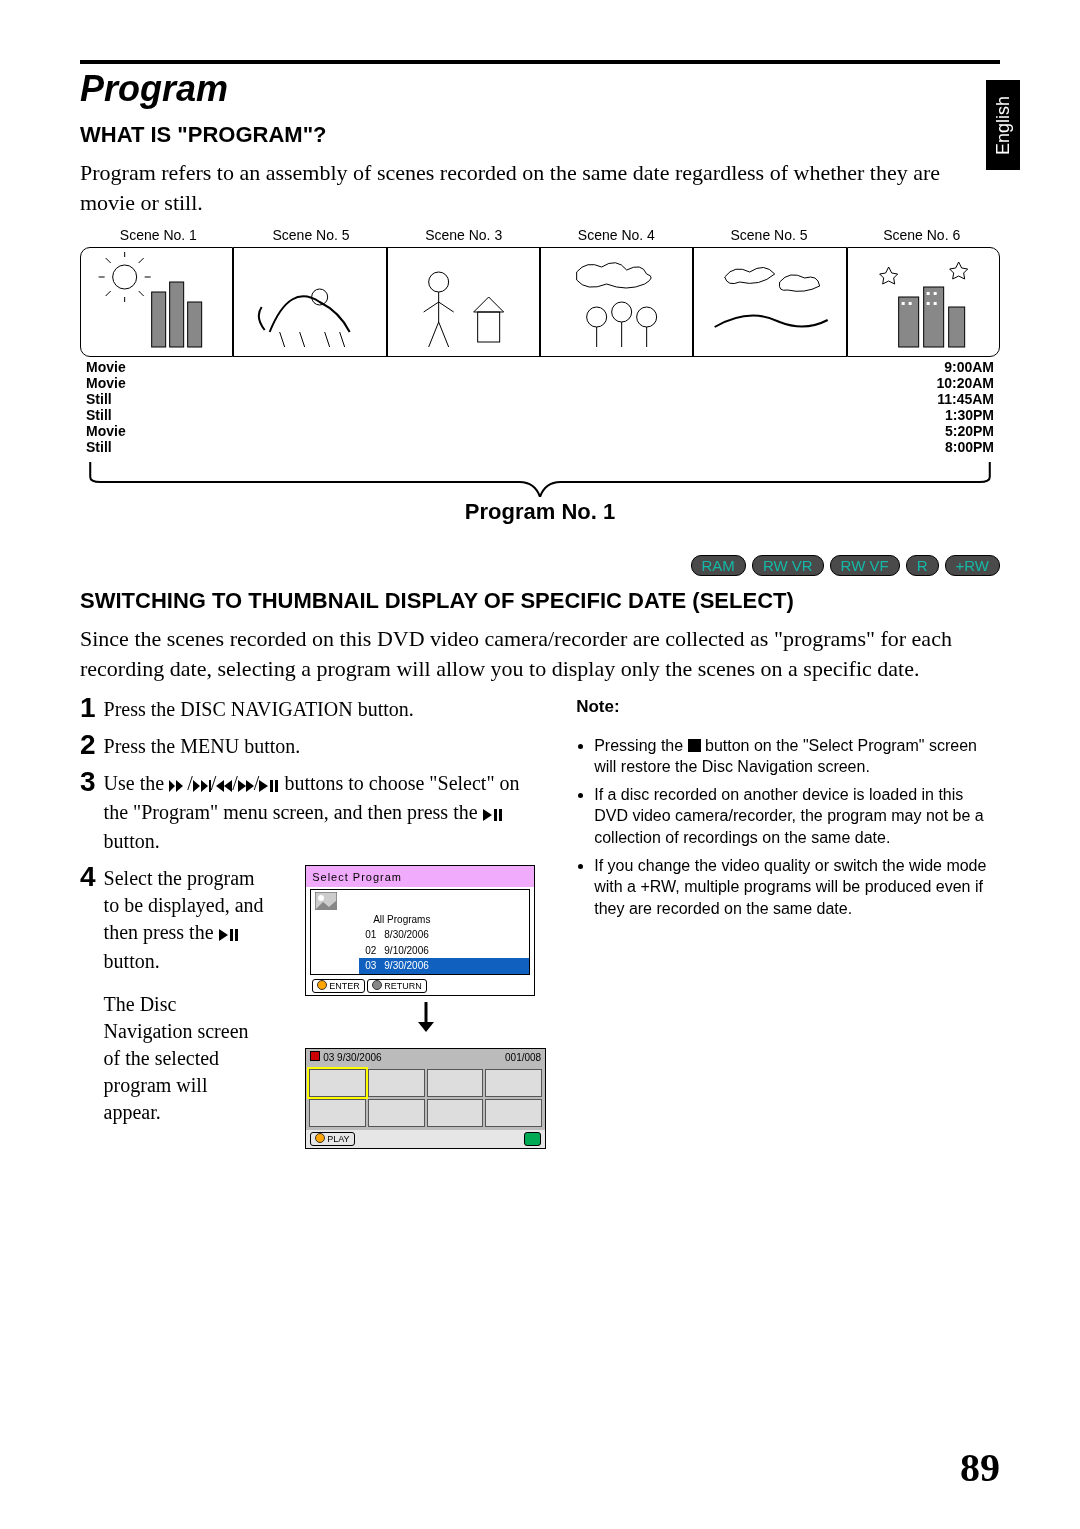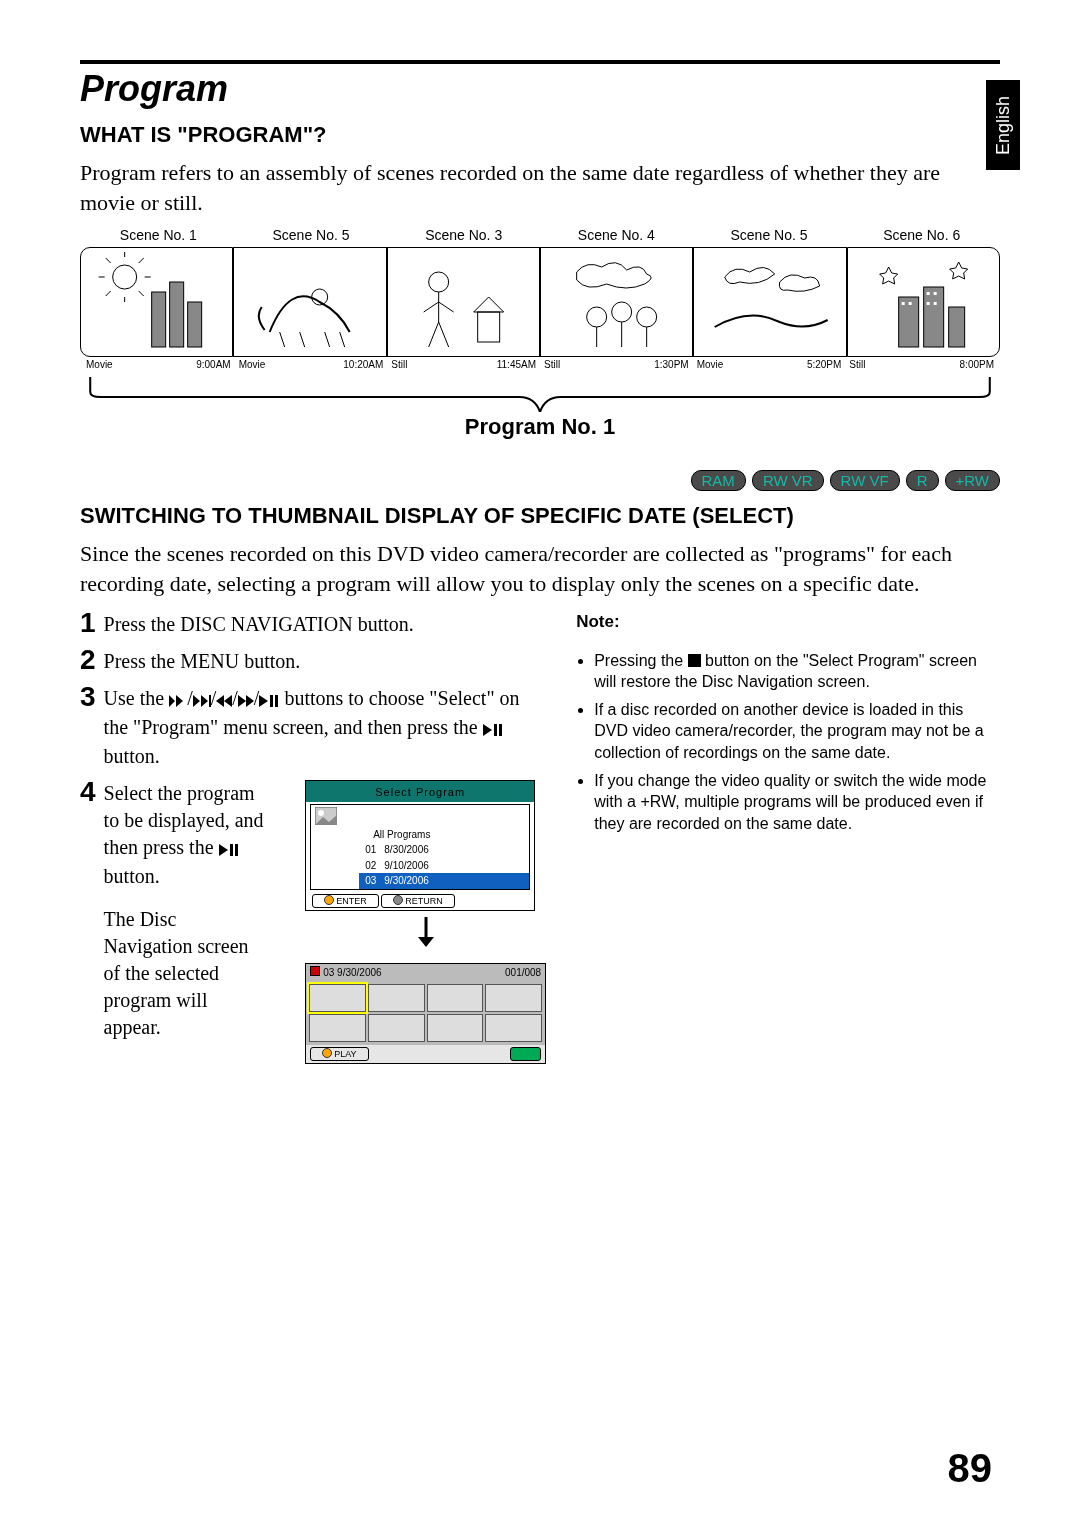--- a/index.html
+++ b/index.html
@@ -53,21 +53,21 @@
     margin-bottom: 10px;
   }
   
   .sc-wrap { width: 100%; margin-top: 6px; }
   .sc-labels { display: flex; justify-content: space-between; font-family: Arial, sans-serif; font-size: 14px; padding: 0 2px 4px 2px; }
   .sc-labels span { flex: 1; text-align: center; }
   .sc-row { display: flex; gap: 0; border-radius: 8px; overflow: visible; }
   .sc-cell { flex: 1; height: 110px; border: 1px solid #000; position: relative; background:#fff; }
   .sc-cell:first-child { border-top-left-radius: 10px; border-bottom-left-radius: 10px; }
   .sc-cell:last-child { border-top-right-radius: 10px; border-bottom-right-radius: 10px; }
-  .sc-times { display:flex; font-family:Arial,sans-serif; font-size:10px; font-weight:normal; padding:2px 2px 0 2px; }
+  .sc-times { display:flex; font-family:Arial,sans-serif; font-size:14px; font-weight:bold; padding:2px 2px 0 2px;flex-direction:column; }
   .sc-times > div { flex:1; display:flex; justify-content:space-between; padding:0 4px; }
   .bracket-row {
     position: relative;
     height: 40px;
     margin-top: 2px;
   }
   .bracket-svg { width:100%; height:40px; display:block; }
   .prog-caption {
     font-family: Arial, sans-serif;
     font-weight: bold;
@@ -99,37 +99,37 @@
   .step-num { font-family:Arial,sans-serif; font-weight:900; font-size:28px; line-height:1; margin-top:-2px; }
   .note-title { font-family:Arial,sans-serif; font-weight:bold; font-size:17px; margin-bottom:16px; }
   .note-list { list-style: disc; padding-left: 18px; }
   .note-list li { margin-bottom: 6px; }
   .icon-inline { display:inline-block; vertical-align:-2px; }
   .stop-sq { display:inline-block; width:13px; height:13px; background:#000; vertical-align:-1px; }
   
   .step4-wrap { display:flex; gap:41px; align-items:flex-start; }
   .step4-col { flex:1; font-size:20px; line-height:1.35; }
   .shot { border:1.5px solid #000; width:230px; font-family:Arial,sans-serif; background:#fff; }
-  .shot-title { font-size:11px; letter-spacing:1px; padding:4px 6px 2px 6px; background:#0f766e;text-align:center; }
+  .shot-title { font-size:11px; letter-spacing:1px; padding:4px 6px 2px 6px; background:#f0abfc; }
   .shot-inner { border:1px solid #000; margin:2px 4px; }
   .shot-row { display:flex; font-size:10px; padding:1px 6px; gap:8px;margin-left:48px; }
   .shot-row.sel { background:#1060c0; color:#fff; }
   .shot-foot { font-size:9px; padding:2px 6px; }
   .arrow-down { text-align:center; font-size:28px; padding:6px 0; }
   .grid-shot { border:1.5px solid #000; width:241px; font-family:Arial,sans-serif; }
   .grid-head { display:flex; justify-content:space-between; font-size:10px; padding:2px 4px; background:#bbb; }
   .thumb-grid { display:grid; grid-template-columns:repeat(4,1fr); gap:2px; padding:3px; background:#bbb; }
   .th { height:28px; background:#ddd; border:1px solid #555; }
   .grid-foot { display:flex; justify-content:space-between; font-size:9px; padding:2px 4px; background:#e6e6e6; }
-  .btn-chip { display:inline-block; border:1px solid #000; border-radius:3px; padding:0 11px; font-size:9px; }
+  .btn-chip { display:inline-block; border:1px solid #000; border-radius:3px; padding:0 4px; font-size:9px; }
   .pill { display:inline-block; width:10px; height:10px; border-radius:50%; background:#ffa500; border:1px solid #333; vertical-align:-1px; margin-right:2px; }
   
   .page-num {
-    position:absolute; right:88px; bottom:38px;
-    font-family:Liberation Sans, sans-serif; font-weight:900; font-size:40px;
+    position:absolute; right:80px; bottom:38px;
+    font-family:Liberation Serif, serif; font-weight:900; font-size:40px;
   }
   
   .pic { position:absolute; inset:4px; display:flex; align-items:center; justify-content:center; }
   .pic svg { width:100%; height:100%; }
 </style>
 </head>
 <body>
 
 <div class="side-tab">English</div>
 

